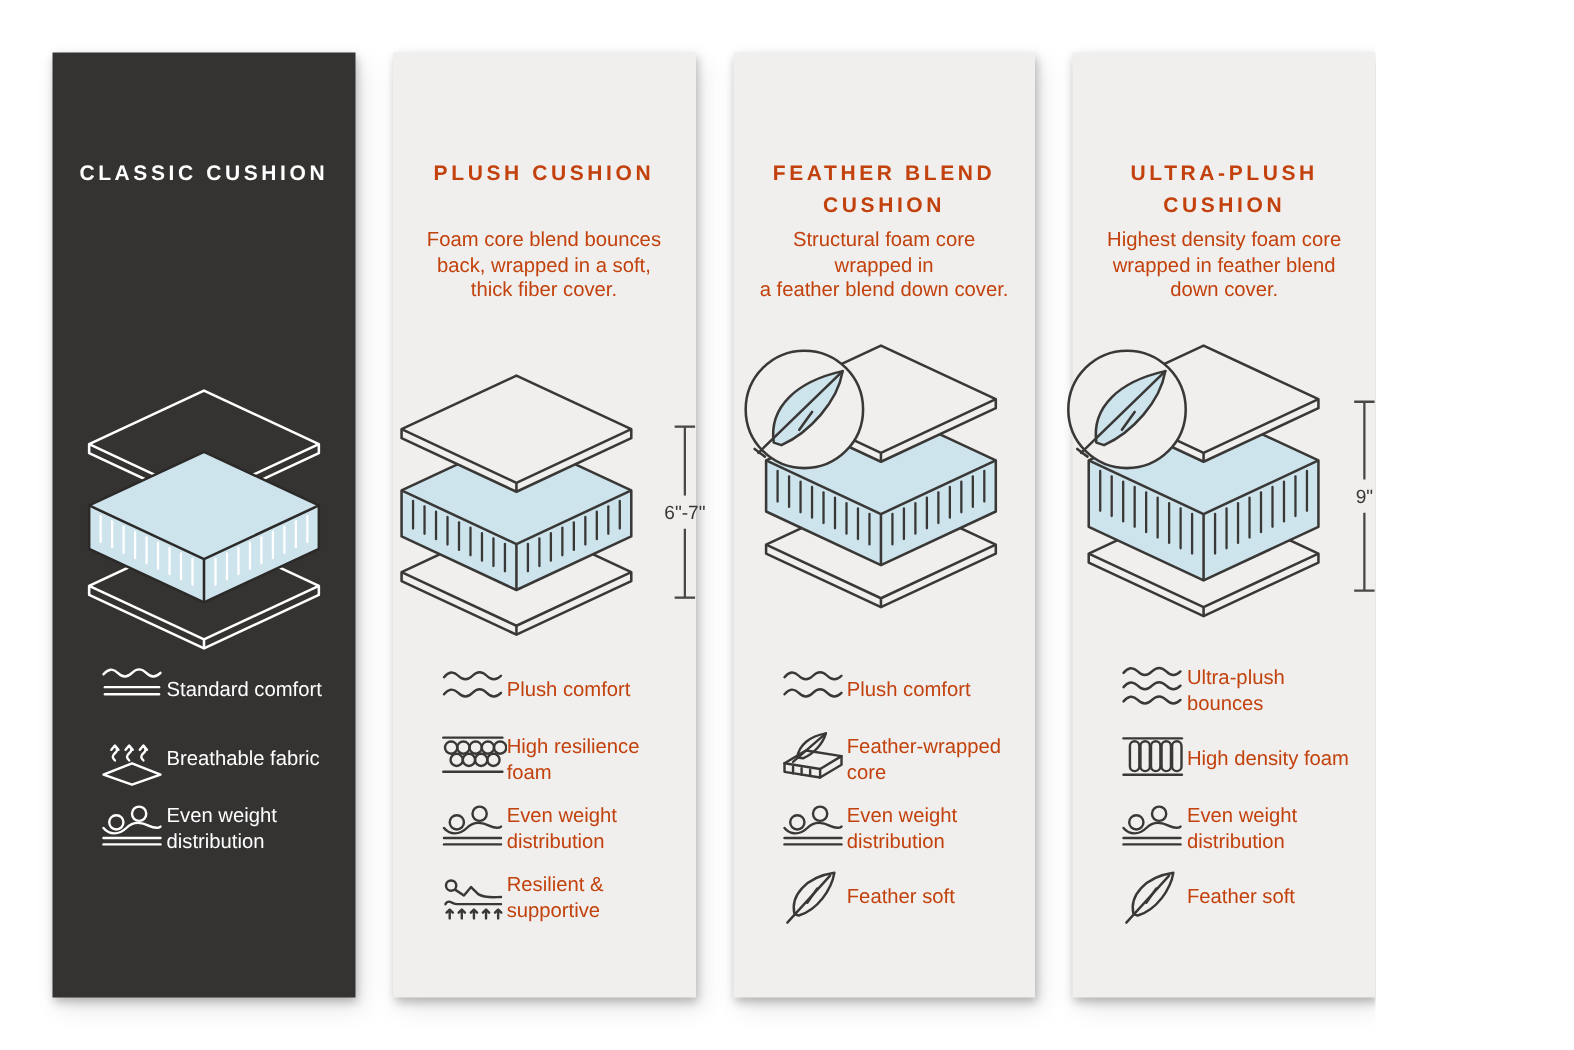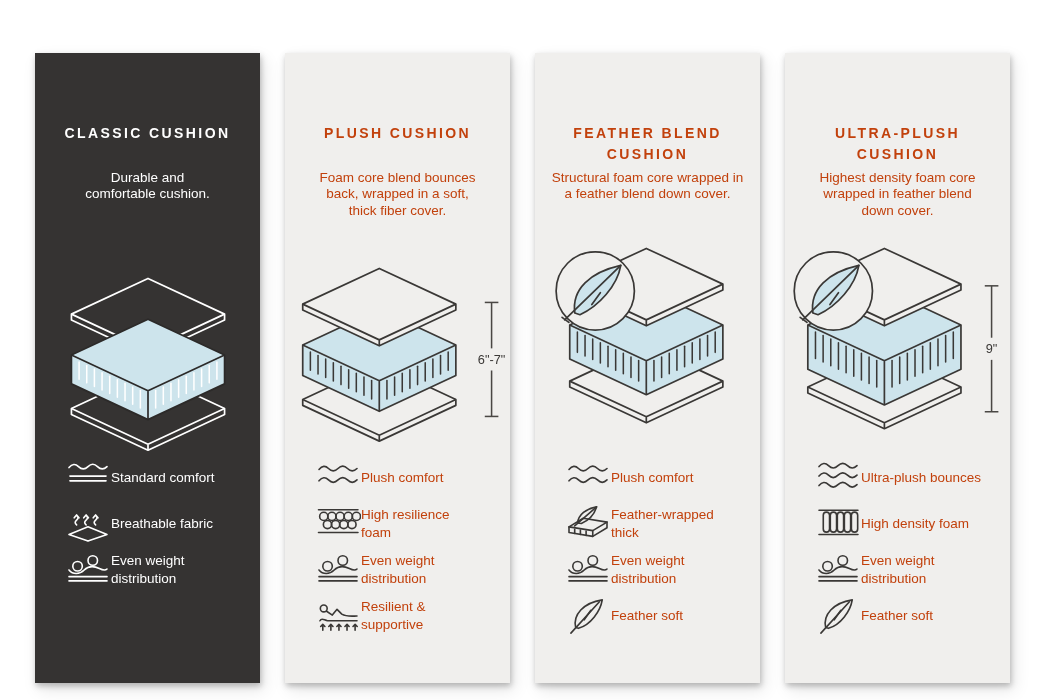--- a/index.html
+++ b/index.html
@@ -1,18 +1,18 @@
 <!DOCTYPE html>
 <html><head>
 <meta charset="utf-8">
 <style>
   *{box-sizing:border-box}
   html,body{margin:0;padding:0;background:#ffffff;font-family:"Liberation Sans",sans-serif}
-  .stage{position:relative;width:1049px;height:700px;background:#ffffff;overflow:hidden;
-         display:flex;gap:25px;padding:35px 0 0 35px;align-items:center}
+  .stage{position:relative;width:917px;height:700px;background:#ffffff;overflow:hidden;
+         display:flex;gap:25px;padding:35px 0 0 35px;align-items:flex-start}
   .card{position:relative;width:225px;height:630px;
         box-shadow:1px 3px 6px rgba(0,0,0,.25),4px 7px 16px rgba(0,0,0,.10)}
   .card.dark{background:#353332;color:#ffffff}
   .card.light{background:#f0efed;color:#c2410c}
   .card-head{position:absolute;top:70px;left:13px;right:13px;text-align:center}
   .title{margin:0;font-size:14px;font-weight:bold;letter-spacing:2.4px;line-height:1.5;
          white-space:pre-line;min-height:42px}
   .desc{margin:5px 0 0;font-size:13.5px;line-height:1.24;white-space:pre-line}
   .illus{position:absolute;top:192px;left:0;width:100%;display:flex;justify-content:center}
   .features{position:absolute;top:406px;left:30px;right:8px;list-style:none;margin:0;padding:0}
@@ -106,22 +106,20 @@
       <path d="M9,23 L9,35 M15,22 L15,35 M21,21.5 L21,35 M27,21.5 L27,35 M33,22 L33,35 M39,23 L39,35"></path>
     </symbol>
   </defs>
 </svg>
 
 <div class="stage">
 
   <section class="card dark">
     <header class="card-head">
       <h2 class="title">CLASSIC CUSHION</h2>
-      <p class="desc">Durable and
-comfortable cushion.</p>
     </header>
     <div class="illus">
         <svg viewBox="0 0 256 268" width="218" height="228" style="margin-top:30px;overflow:visible">
           <path d="M128 115 L218 157 L218 164 L128 206 L38 164 L38 157 Z" fill="#353332" stroke="#ffffff" stroke-width="2" stroke-linejoin="round"></path>
           <path d="M38 157 L128 199 L218 157 M128 199 L128 206" fill="none" stroke="#ffffff" stroke-width="2" stroke-linejoin="round"></path>
           <path d="M128 4 L218 46 L218 53 L128 95 L38 53 L38 46 Z" fill="#353332" stroke="#ffffff" stroke-width="2" stroke-linejoin="round"></path>
           <path d="M38 46 L128 88 L218 46 M128 88 L128 95" fill="none" stroke="#ffffff" stroke-width="2" stroke-linejoin="round"></path>
           <path d="M128 52 L218 94 L218 128 L128 170 L38 128 L38 94 Z" fill="#cde4ec" stroke="#2c2a29" stroke-width="2" stroke-linejoin="round"></path>
           <path d="M38 94 L128 136 L218 94 M128 136 L128 170" fill="none" stroke="#2c2a29" stroke-width="2" stroke-linejoin="round"></path>
           <line x1="47" y1="102.2" x2="47" y2="122.6" stroke="#ffffff" stroke-width="1.8" stroke-linecap="round"></line>
@@ -287,21 +285,21 @@
         <svg class="fi">
             <use href="#i-wave2"></use>
           </svg>
         <span class="flabel">Plush comfort</span>
       </li>
       <li class="row">
         <svg class="fi">
             <use href="#i-featherfoam"></use>
           </svg>
         <span class="flabel">Feather-wrapped
-thick</span>
+core</span>
       </li>
       <li class="row">
         <svg class="fi">
             <use href="#i-weight"></use>
           </svg>
         <span class="flabel">Even weight
 distribution</span>
       </li>
       <li class="row">
         <svg class="fi">

